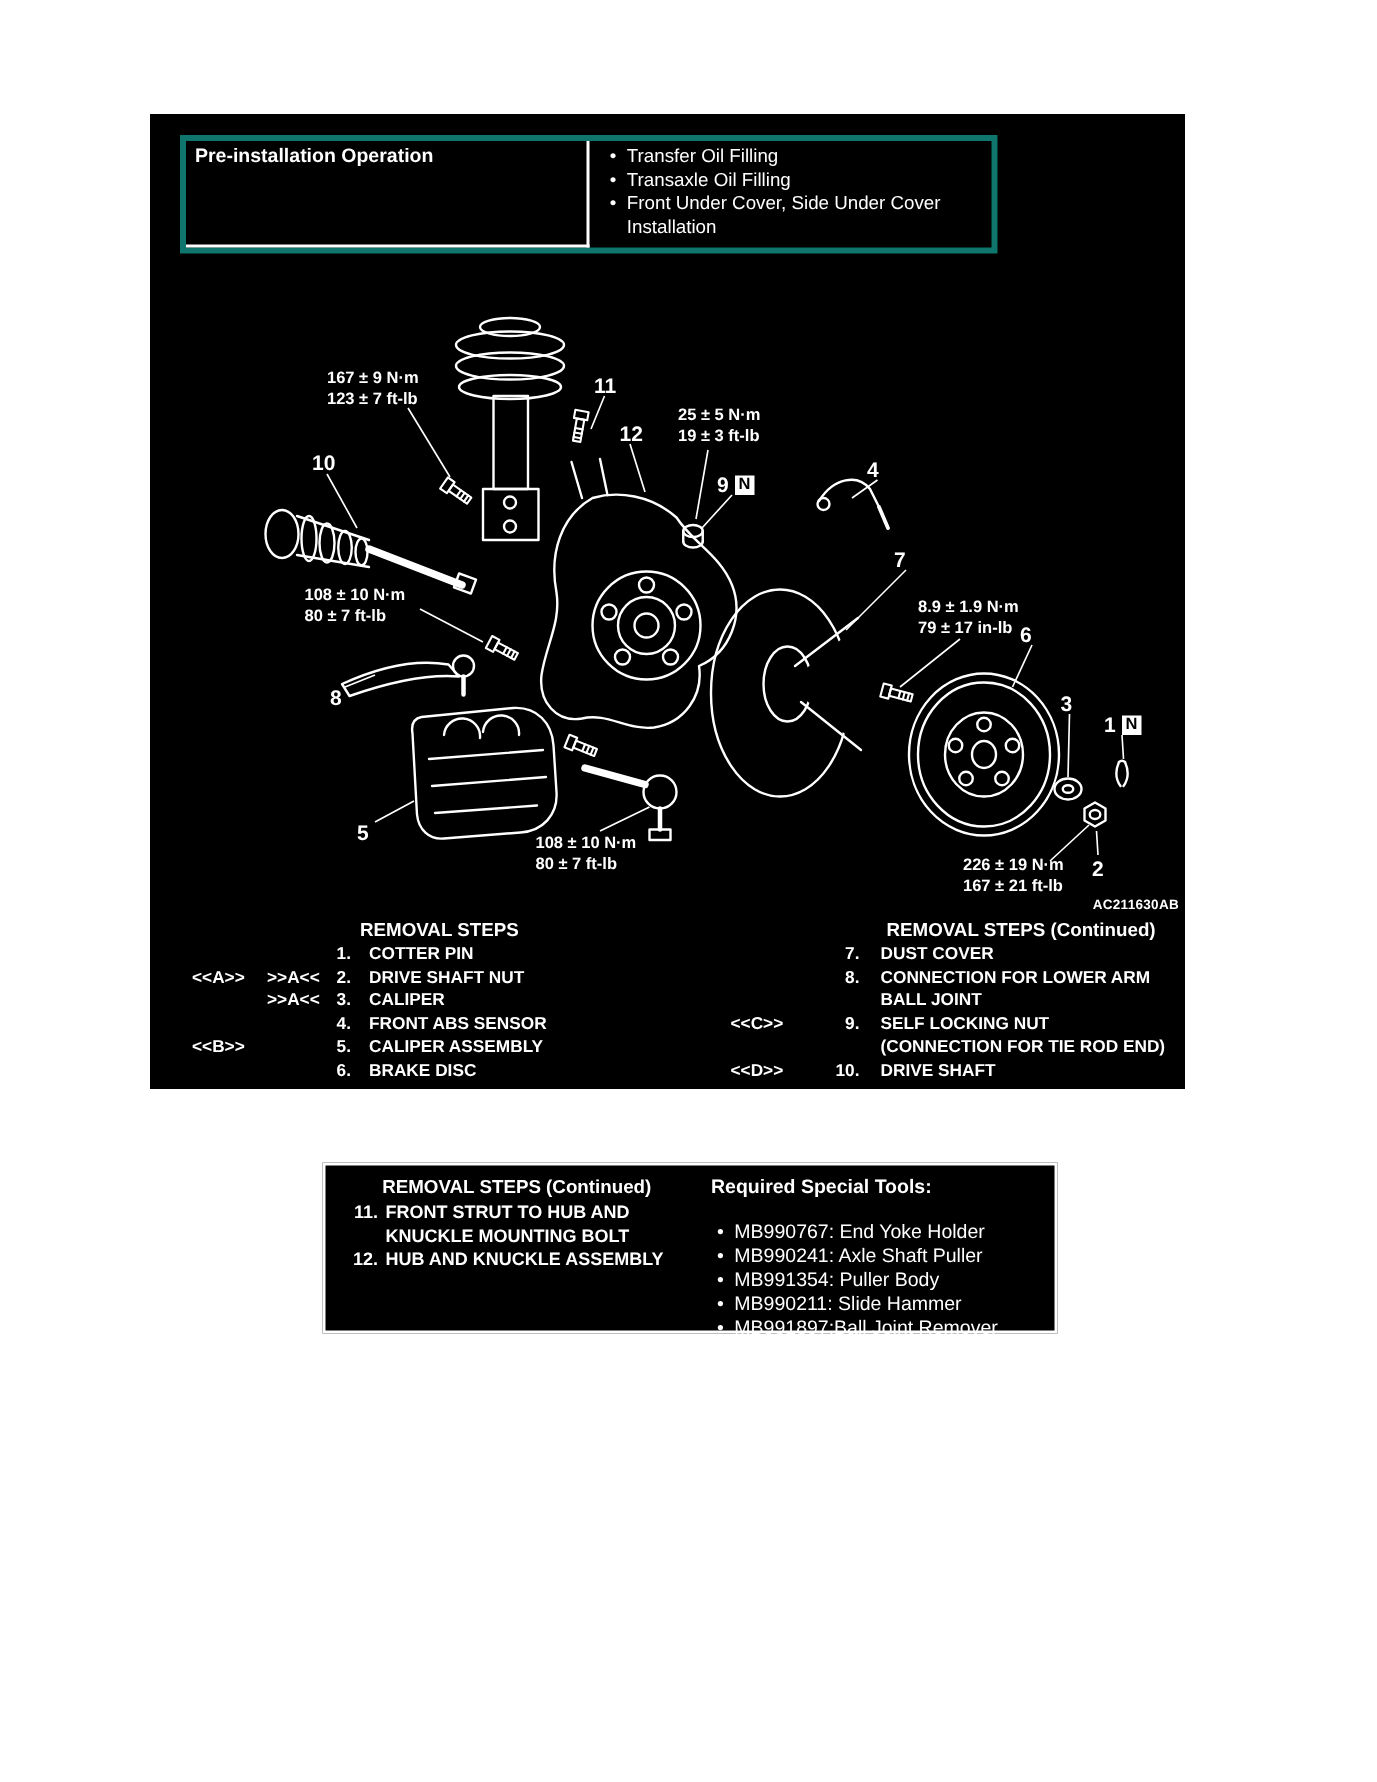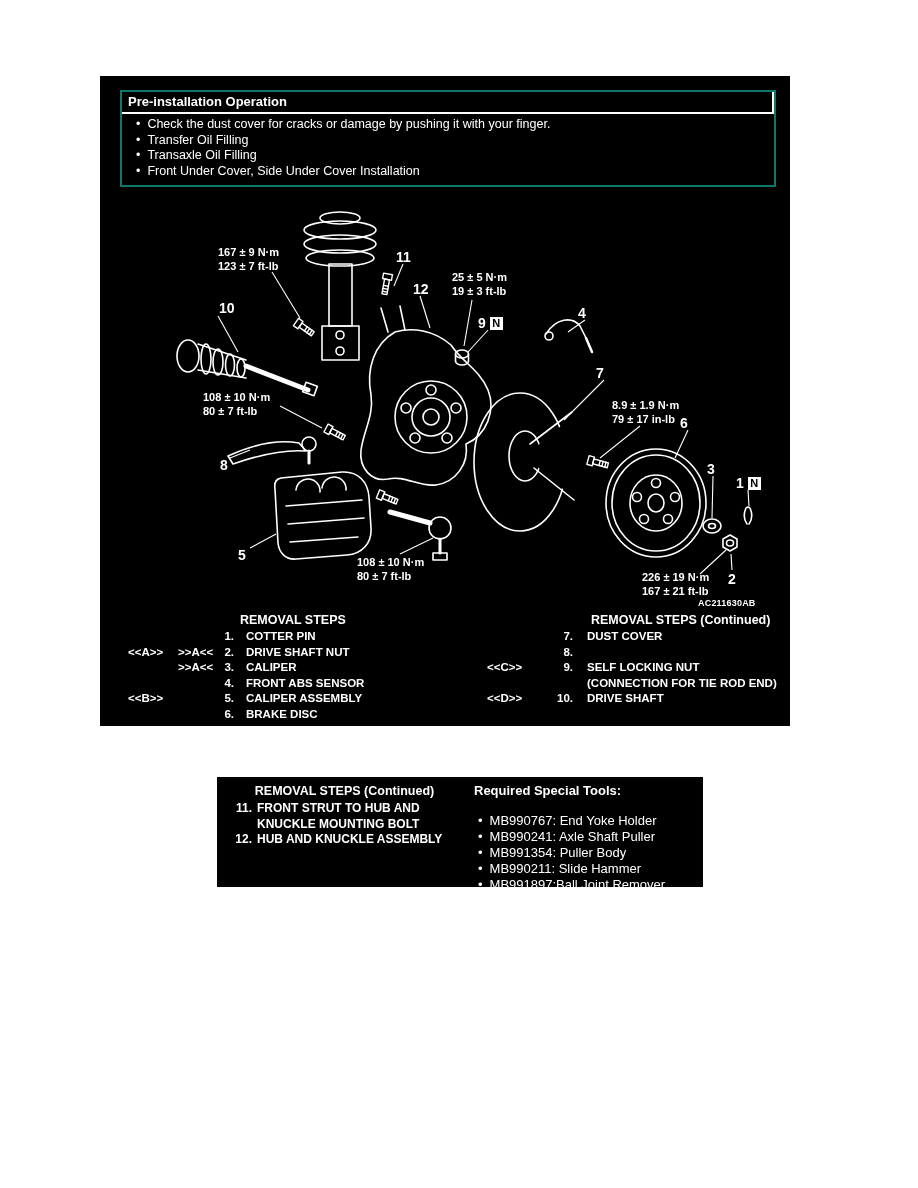--- a/index.html
+++ b/index.html
@@ -11,22 +11,22 @@
   .page { position:absolute; inset:0; background:#fff; }
 
   
   .main-panel {
     position:absolute; left:100px; top:76px; width:690px; height:650px;
     background:#000; color:#fff; overflow:hidden;
   }
 
   
   .op-table {
-    position:absolute; left:20px; top:14px; width:656px;
-    border:2px solid #0f766e; display:grid; grid-template-columns:1fr;
+    position:absolute; left:20px; top:14px; width:545px;
+    border:4px solid #0f766e; display:grid; grid-template-columns:1fr 1fr;
     background:#000;
   }
   .op-head {
     font-weight:700; font-size:13px; line-height:16px;
     padding:2px 6px 2px 6px; border-bottom:2px solid #fff;
   }
   .op-head.first, .op-body.first { border-right:2px solid #fff; }
   .op-body { padding:3px 6px 6px 6px; }
   .op-list { list-style:none; }
   .op-list li { display:flex; font-size:12.5px; line-height:15.5px; }
@@ -43,26 +43,26 @@
     position:absolute; font-weight:700; font-size:14px; line-height:16px;
     display:flex; align-items:center; white-space:nowrap;
   }
   .nbox {
     display:inline-block; background:#fff; color:#000;
     font-size:11px; font-weight:700; line-height:13px; padding:0 2.5px;
     margin-left:4px;
   }
   .t0{left:118px;top:40px} .t1{left:352px;top:65px} .t2{left:103px;top:185px}
   .t3{left:512px;top:193px} .t4{left:257px;top:350px} .t5{left:542px;top:365px}
-  .c10{left:119px;top:94px} .c11{left:296px;top:43px} .c12{left:313px;top:75px}
+  .c10{left:108px;top:94px} .c11{left:296px;top:43px} .c12{left:313px;top:75px}
   .c9{left:378px;top:109px} .c4{left:478px;top:99px} .c7{left:496px;top:159px}
   .c6{left:580px;top:209px} .c8{left:120px;top:251px} .c3{left:607px;top:255px}
   .c1{left:636px;top:269px} .c5{left:138px;top:341px} .c2{left:628px;top:365px}
   .fig-code {
-    position:absolute; left:598px; top:392px; width:88px; 
+    position:absolute; left:598px; top:392px; width:88px; text-align:right;
     font-size:9px; font-weight:700; letter-spacing:.2px;
   }
 
   
   .steps { position:absolute; left:0; top:535px; width:808px; height:115px; }
   .steps-block { position:absolute; top:2px; }
   .steps-left { left:28px; width:350px; }
   .steps-right { left:387px; width:296px; }
   .steps-title { font-weight:700; font-size:12.5px; line-height:15px; margin-bottom:1px; white-space:nowrap; }
   .steps-left .steps-title { margin-left:112px; }
@@ -94,23 +94,20 @@
 <body>
 
 <div class="page">
 
   <section class="main-panel">
 
     <div class="op-table">
       <div class="op-head first">Pre-installation Operation</div>
       <div class="op-body">
         <ul class="op-list">
-          <li>
-              <span>Check the dust cover for cracks or damage by pushing it with your finger.</span>
-            </li>
           <li>
               <span>Transfer Oil Filling</span>
             </li>
           <li>
               <span>Transaxle Oil Filling</span>
             </li>
           <li>
               <span>Front Under Cover, Side Under Cover Installation</span>
             </li>
         </ul>
@@ -323,20 +320,21 @@
       <div class="steps-block steps-right">
         <div class="steps-title">REMOVAL STEPS (Continued)</div>
         <div class="srow">
           <span class="m1"></span>
           <span class="num">7.</span>
           <span class="txt">DUST COVER</span>
         </div>
         <div class="srow">
           <span class="m1"></span>
           <span class="num">8.</span>
+          <span class="txt">CONNECTION FOR LOWER ARM BALL JOINT</span>
         </div>
         <div class="srow">
           <span class="m1">&lt;&lt;C&gt;&gt;</span>
           <span class="num">9.</span>
           <span class="txt">SELF LOCKING NUT (CONNECTION FOR TIE ROD END)</span>
         </div>
         <div class="srow">
           <span class="m1">&lt;&lt;D&gt;&gt;</span>
           <span class="num">10.</span>
           <span class="txt">DRIVE SHAFT</span>

